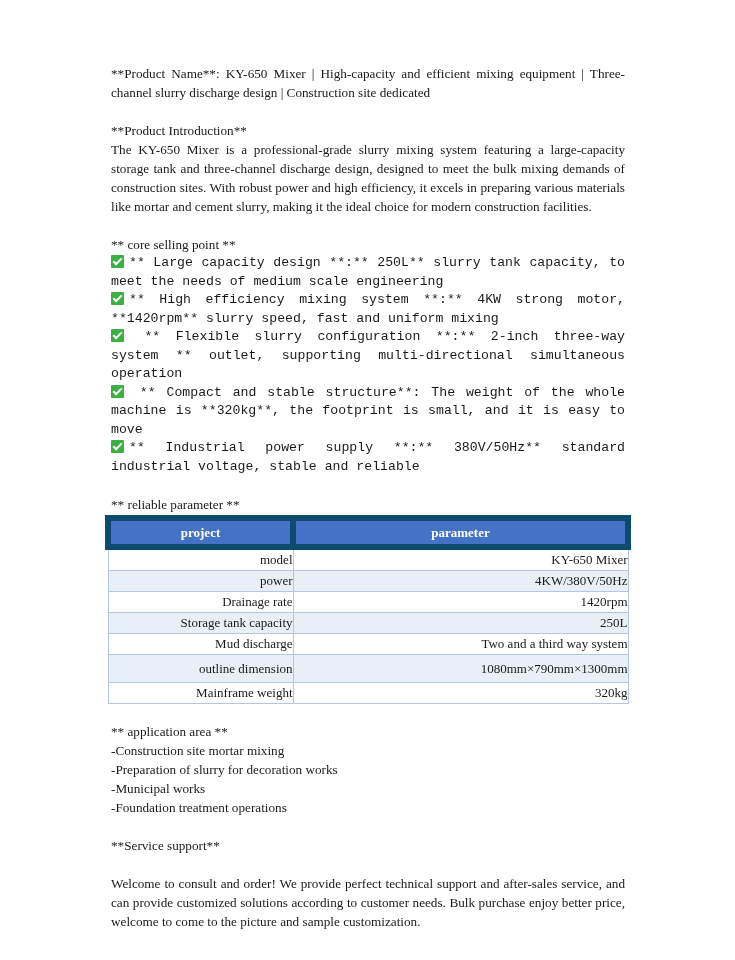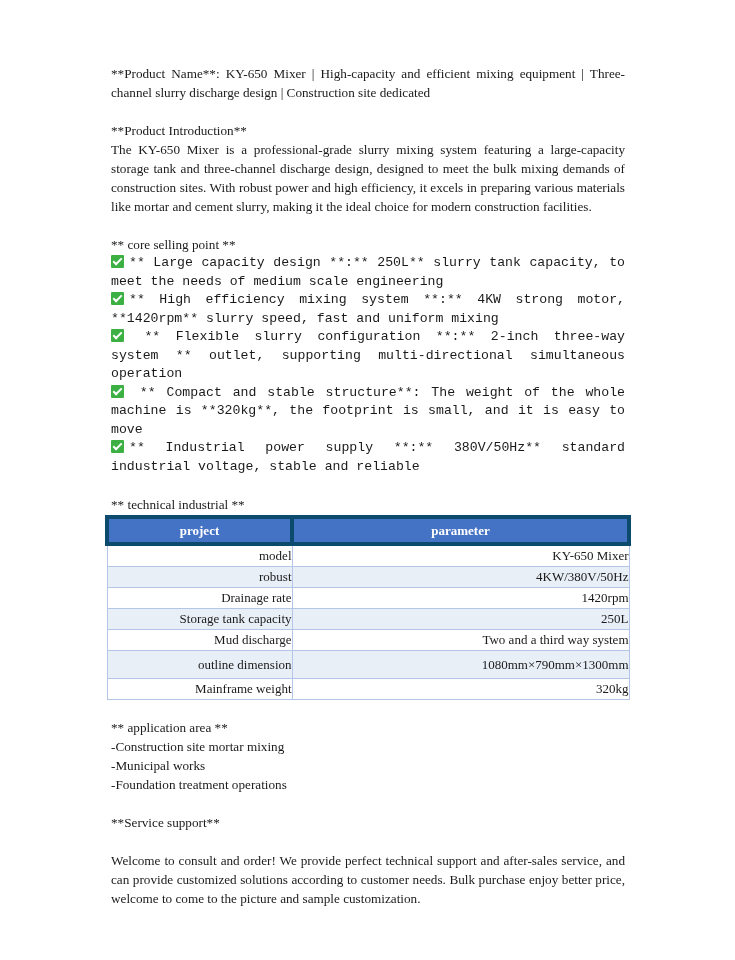--- a/index.html
+++ b/index.html
@@ -8,21 +8,21 @@
   .page { position: absolute; left: 111px; top: 64px; width: 514px; }
   p { margin: 0; line-height: 19px; }
   .justify { text-align: justify; text-align-last: auto; }
   .gap { height: 19px; }
   .sell { display: block; line-height: 18.5px; text-align: justify; font-family: Liberation Mono, monospace; }
   .check { display: inline-block; width: 13px; height: 13px; background: #3cb043; border-radius: 1px;
            vertical-align: -2px; margin-right: 5px; position: relative; }
   .check::after { content: ""; position: absolute; left: 4px; top: 1px; width: 3px; height: 7px;
                   border: solid #ffffff; border-width: 0 2px 2px 0; transform: rotate(45deg); }
   table { border-collapse: collapse; width: 526px; margin-left: -6px; margin-top: 1px; font-size: 13px; }
-  th { background: #4472c4; color: #ffffff; font-weight: bold; height: 21px; border: 4px solid #0c4a6e; text-align: center; }
+  th { background: #4472c4; color: #ffffff; font-weight: bold; height: 21px; border: 6px solid #0c4a6e; text-align: center; }
   td { text-align: right; height: 20px; border: 1px solid #b4c6e7; padding: 0; }
   th:first-child, td:first-child { width: 158px; }
   tr.alt td { background: #e9eff7; }
   tr.tall td { height: 27px; padding-left: 26px; }
 </style>
 </head>
 <body>
 
 <div class="page">
 
@@ -36,35 +36,35 @@
   <p>** core selling point **</p>
   <div>
     <p class="sell"><span class="check"></span><span>** Large capacity design **:** 250L** slurry tank capacity, to meet the needs of medium scale engineering</span></p>
     <p class="sell"><span class="check"></span><span>** High efficiency mixing system **:** 4KW strong motor, **1420rpm** slurry speed, fast and uniform mixing</span></p>
     <p class="sell"><span class="check"></span><span> ** Flexible slurry configuration **:** 2-inch three-way system ** outlet, supporting multi-directional simultaneous operation</span></p>
     <p class="sell"><span class="check"></span><span> ** Compact and stable structure**: The weight of the whole machine is **320kg**, the footprint is small, and it is easy to move</span></p>
     <p class="sell"><span class="check"></span><span>** Industrial power supply **:** 380V/50Hz** standard industrial voltage, stable and reliable</span></p>
   </div>
   <div class="gap"></div>
 
-  <p>** technical industrial **</p>
+  <p>** reliable parameter **</p>
   <table>
     <thead>
       <tr>
         <th>project</th>
         <th>parameter</th>
       </tr>
     </thead>
     <tbody>
       <tr>
           <td>model</td>
           <td>KY-650 Mixer</td>
         </tr>
       <tr class="alt">
-          <td>robust</td>
+          <td>power</td>
           <td>4KW/380V/50Hz</td>
         </tr>
       <tr>
           <td>Drainage rate</td>
           <td>1420rpm</td>
         </tr>
       <tr class="alt">
           <td>Storage tank capacity</td>
           <td>250L</td>
         </tr>
@@ -79,20 +79,21 @@
       <tr>
           <td>Mainframe weight</td>
           <td>320kg</td>
         </tr>
     </tbody>
   </table>
   <div class="gap" style="height:18px"></div>
 
   <p>** application area **</p>
   <p>-Construction site mortar mixing</p>
+  <p>-Preparation of slurry for decoration works</p>
   <p>-Municipal works</p>
   <p>-Foundation treatment operations</p>
   <div class="gap"></div>
 
   <p>**Service support**</p>
   <div class="gap"></div>
   <p class="justify">Welcome to consult and order! We provide perfect technical support and after-sales service, and can provide customized solutions according to customer needs. Bulk purchase enjoy better price, welcome to come to the picture and sample customization.</p>
 
 </div>
 

